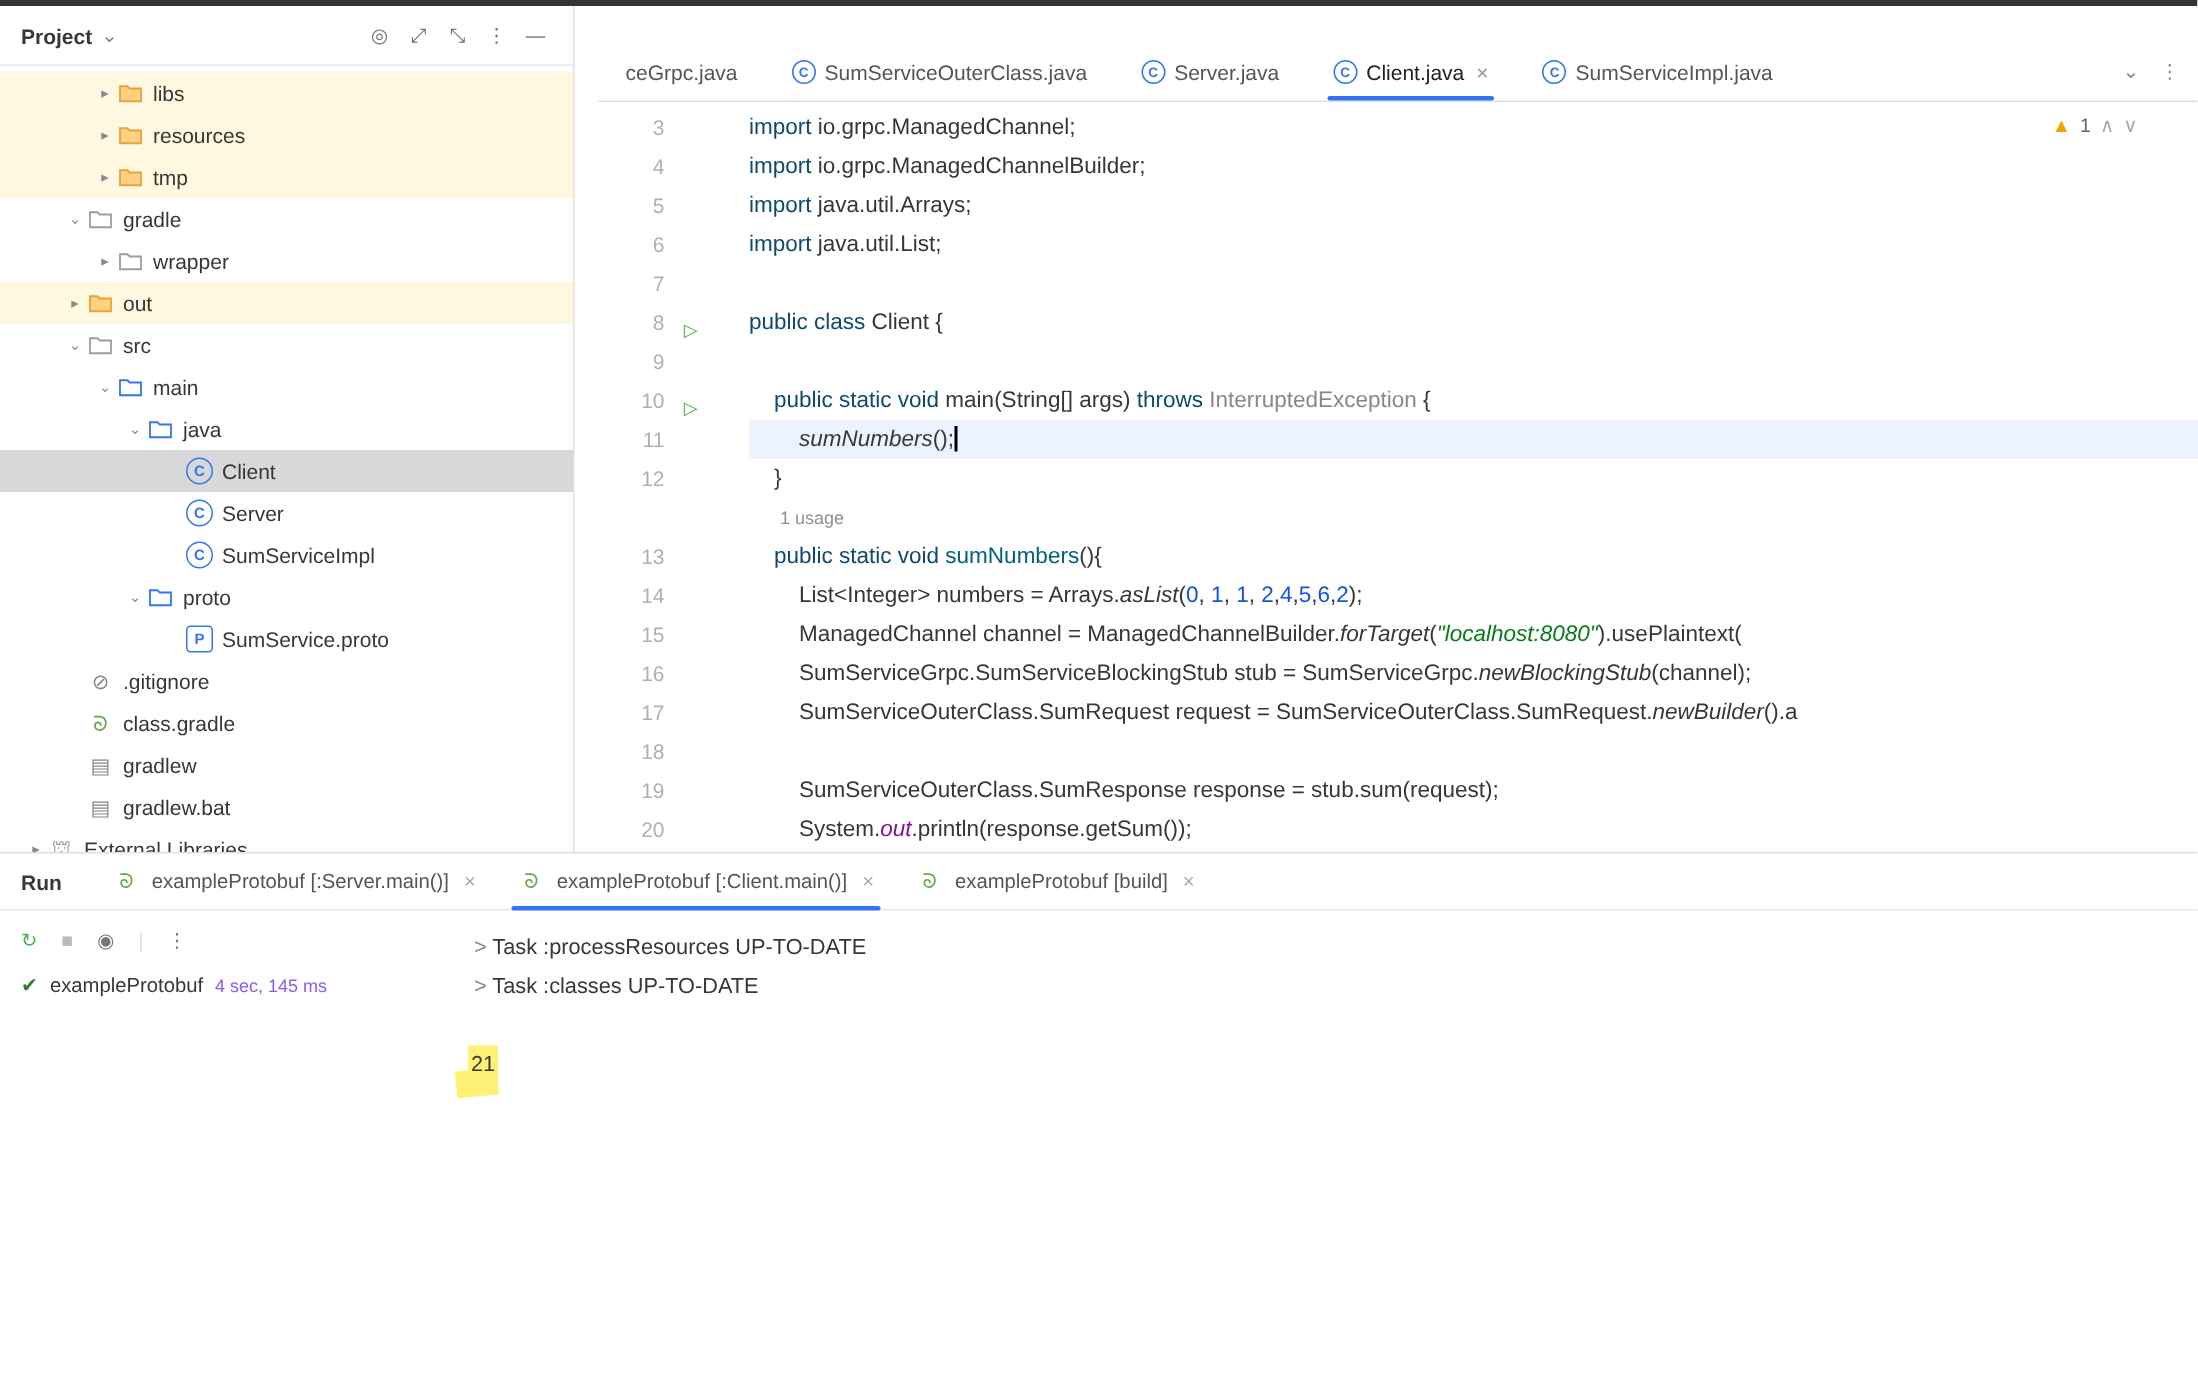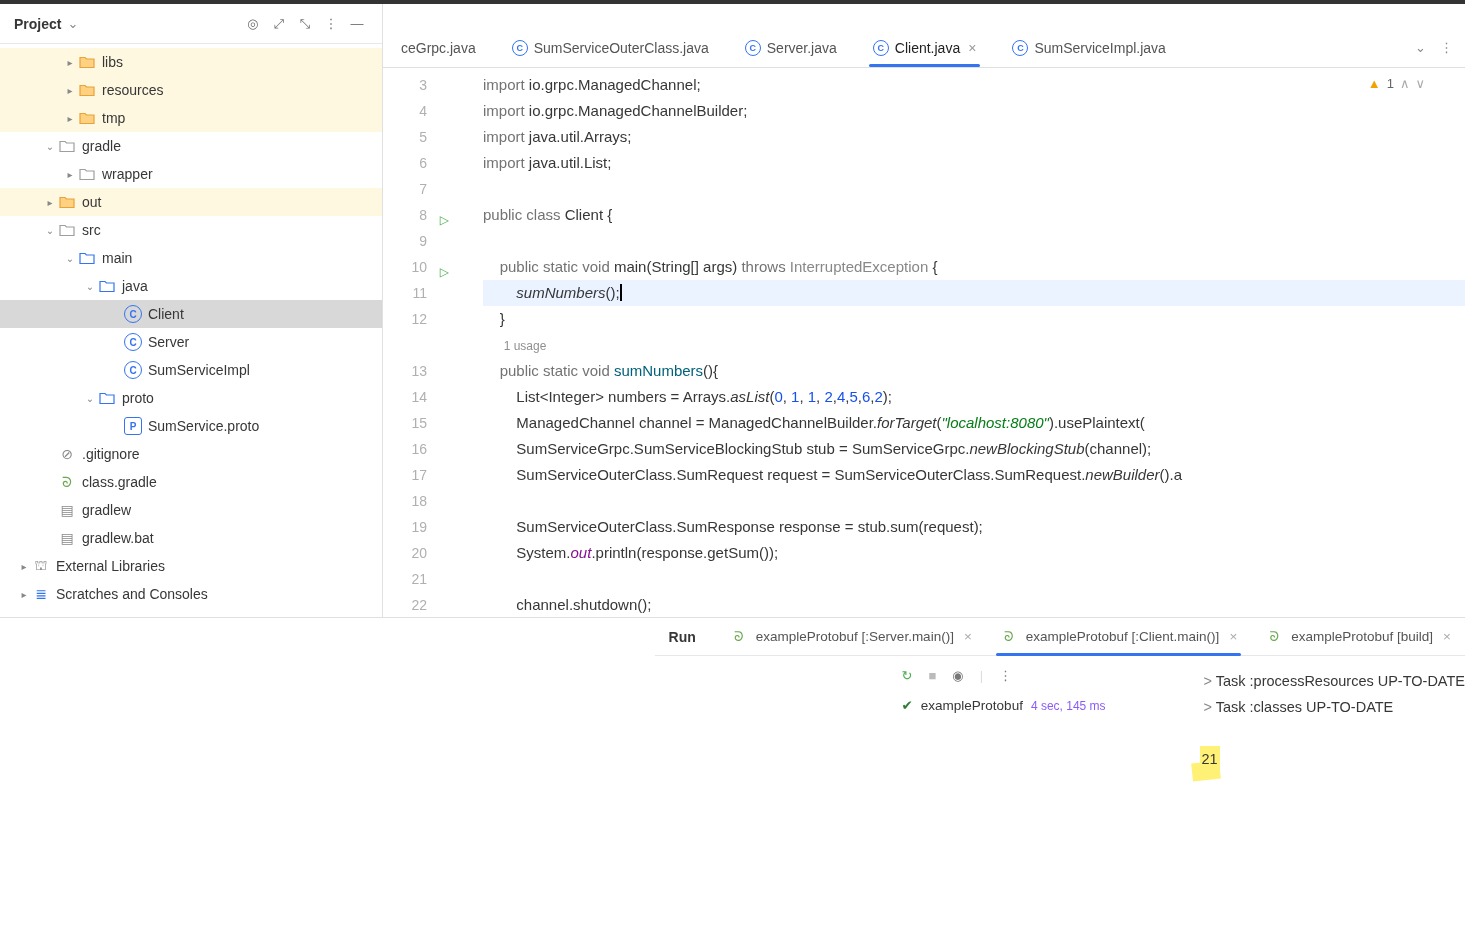--- a/index.html
+++ b/index.html
@@ -1,18 +1,18 @@
 <!DOCTYPE html>
 <html><head>
 <meta charset="utf-8">
 <style>
 * { margin:0; padding:0; box-sizing:border-box; font-family:-apple-system,BlinkMacSystemFont,"Segoe UI",sans-serif; }
 body { width:1465px; height:925px; background:#fff; color:#373737; font-size:13px; overflow:hidden; }
 .window { display:flex; flex-direction:column; height:100%; border-top:4px solid #333; }
-.top { display:flex; flex:1; min-height:0; }
+.top { display:flex; flex:1; min-height:0;gap:16px; }
 .sidebar { width:383px; border-right:1px solid #e0e0e0; display:flex; flex-direction:column; background:#fff; }
 .sb-header { display:flex; align-items:center; height:40px; padding:0 14px; border-bottom:1px solid #e8e8e8; }
 .sb-title { font-weight:600; font-size:14px; }
 .sb-header .spacer { flex:1; }
 .sb-header .ic { width:22px; height:22px; display:flex; align-items:center; justify-content:center; color:#6e6e6e; cursor:pointer; margin-left:4px; }
 .tree { flex:1; overflow:auto; padding-top:4px; }
 .node { display:flex; align-items:center; height:28px; font-size:14px; cursor:pointer; white-space:nowrap; }
 .node.hl { background:#fff8e1; }
 .node.sel { background:#d8d8d8; }
 .arrow { width:16px; text-align:center; color:#888; font-size:10px; }
@@ -28,30 +28,30 @@
 .tab .java-ic { width:16px; height:16px; font-size:9px; }
 .tab-close { margin-left:8px; color:#999; font-size:14px; }
 .tab-actions { margin-left:auto; display:flex; align-items:center; padding-right:12px; gap:14px; color:#888; }
 .editor-body { flex:1; display:flex; position:relative; overflow:hidden; }
 .gutter { width:58px; text-align:right; padding-right:14px; color:#b0b0b0; font-family:"JetBrains Mono",Consolas,monospace; font-size:14px; line-height:26px; padding-top:4px; user-select:none; position:relative; }
 .gutter-line { position:relative; height:26px; }
 .run-ic { position:absolute; right:-22px; top:5px; color:#4caf50; font-size:12px; }
 .code { flex:1; font-family:"JetBrains Mono",Consolas,monospace; font-size:15px; line-height:26px; padding-left:42px; padding-top:4px; white-space:pre; overflow:auto; }
 .code-line { height:26px; }
 .code-line.cur { background:#eaf3ff; }
-.kw { color:#737373; }
+.kw { color:#0c4a6e; }
 .st { color:#067d17; font-style:italic; }
 .fn-it { font-style:italic; }
 .num { color:#1750eb; }
 .usage { color:#909090; font-size:12px; padding-left:4px; }
 .cursor { border-left:2px solid #000; animation:blink 1s step-end infinite; }
 @keyframes blink { 50% { border-color:transparent; } }
 .inspection { position:absolute; top:8px; right:40px; display:flex; align-items:center; gap:6px; font-size:13px; color:#666; }
 .inspection .warn { color:#f2a100; font-weight:700; }
-.hsplit { height:308px; border-top:1px solid #e0e0e0; display:flex; flex-direction:column;align-items:flex-end; }
+.hsplit { height:357px; border-top:1px solid #e0e0e0; display:flex; flex-direction:column; }
 .run-tabs { display:flex; align-items:center; height:38px; padding-left:14px; border-bottom:1px solid #e8e8e8; }
 .run-title { font-weight:600; font-size:14px; margin-right:20px; }
 .run-tab { display:flex; align-items:center; padding:0 14px; height:38px; cursor:pointer; font-size:13.5px; color:#555; position:relative; }
 .run-tab.active::after { content:""; position:absolute; bottom:0; left:10px; right:10px; height:3px; background:#3574f0; border-radius:2px; }
 .run-tab-close { margin-left:10px; color:#aaa; }
 .g-ic { width:18px; height:18px; margin-right:8px; display:inline-flex; align-items:center; justify-content:center; color:#6aa84f; position:relative;}
 .run-body { flex:1; display:flex; }
 .run-left { width:310px; padding:12px 14px; }
 .run-toolbar { display:flex; align-items:center; gap:16px; margin-bottom:14px; color:#777; }
 .run-toolbar .ic { cursor:pointer; }

